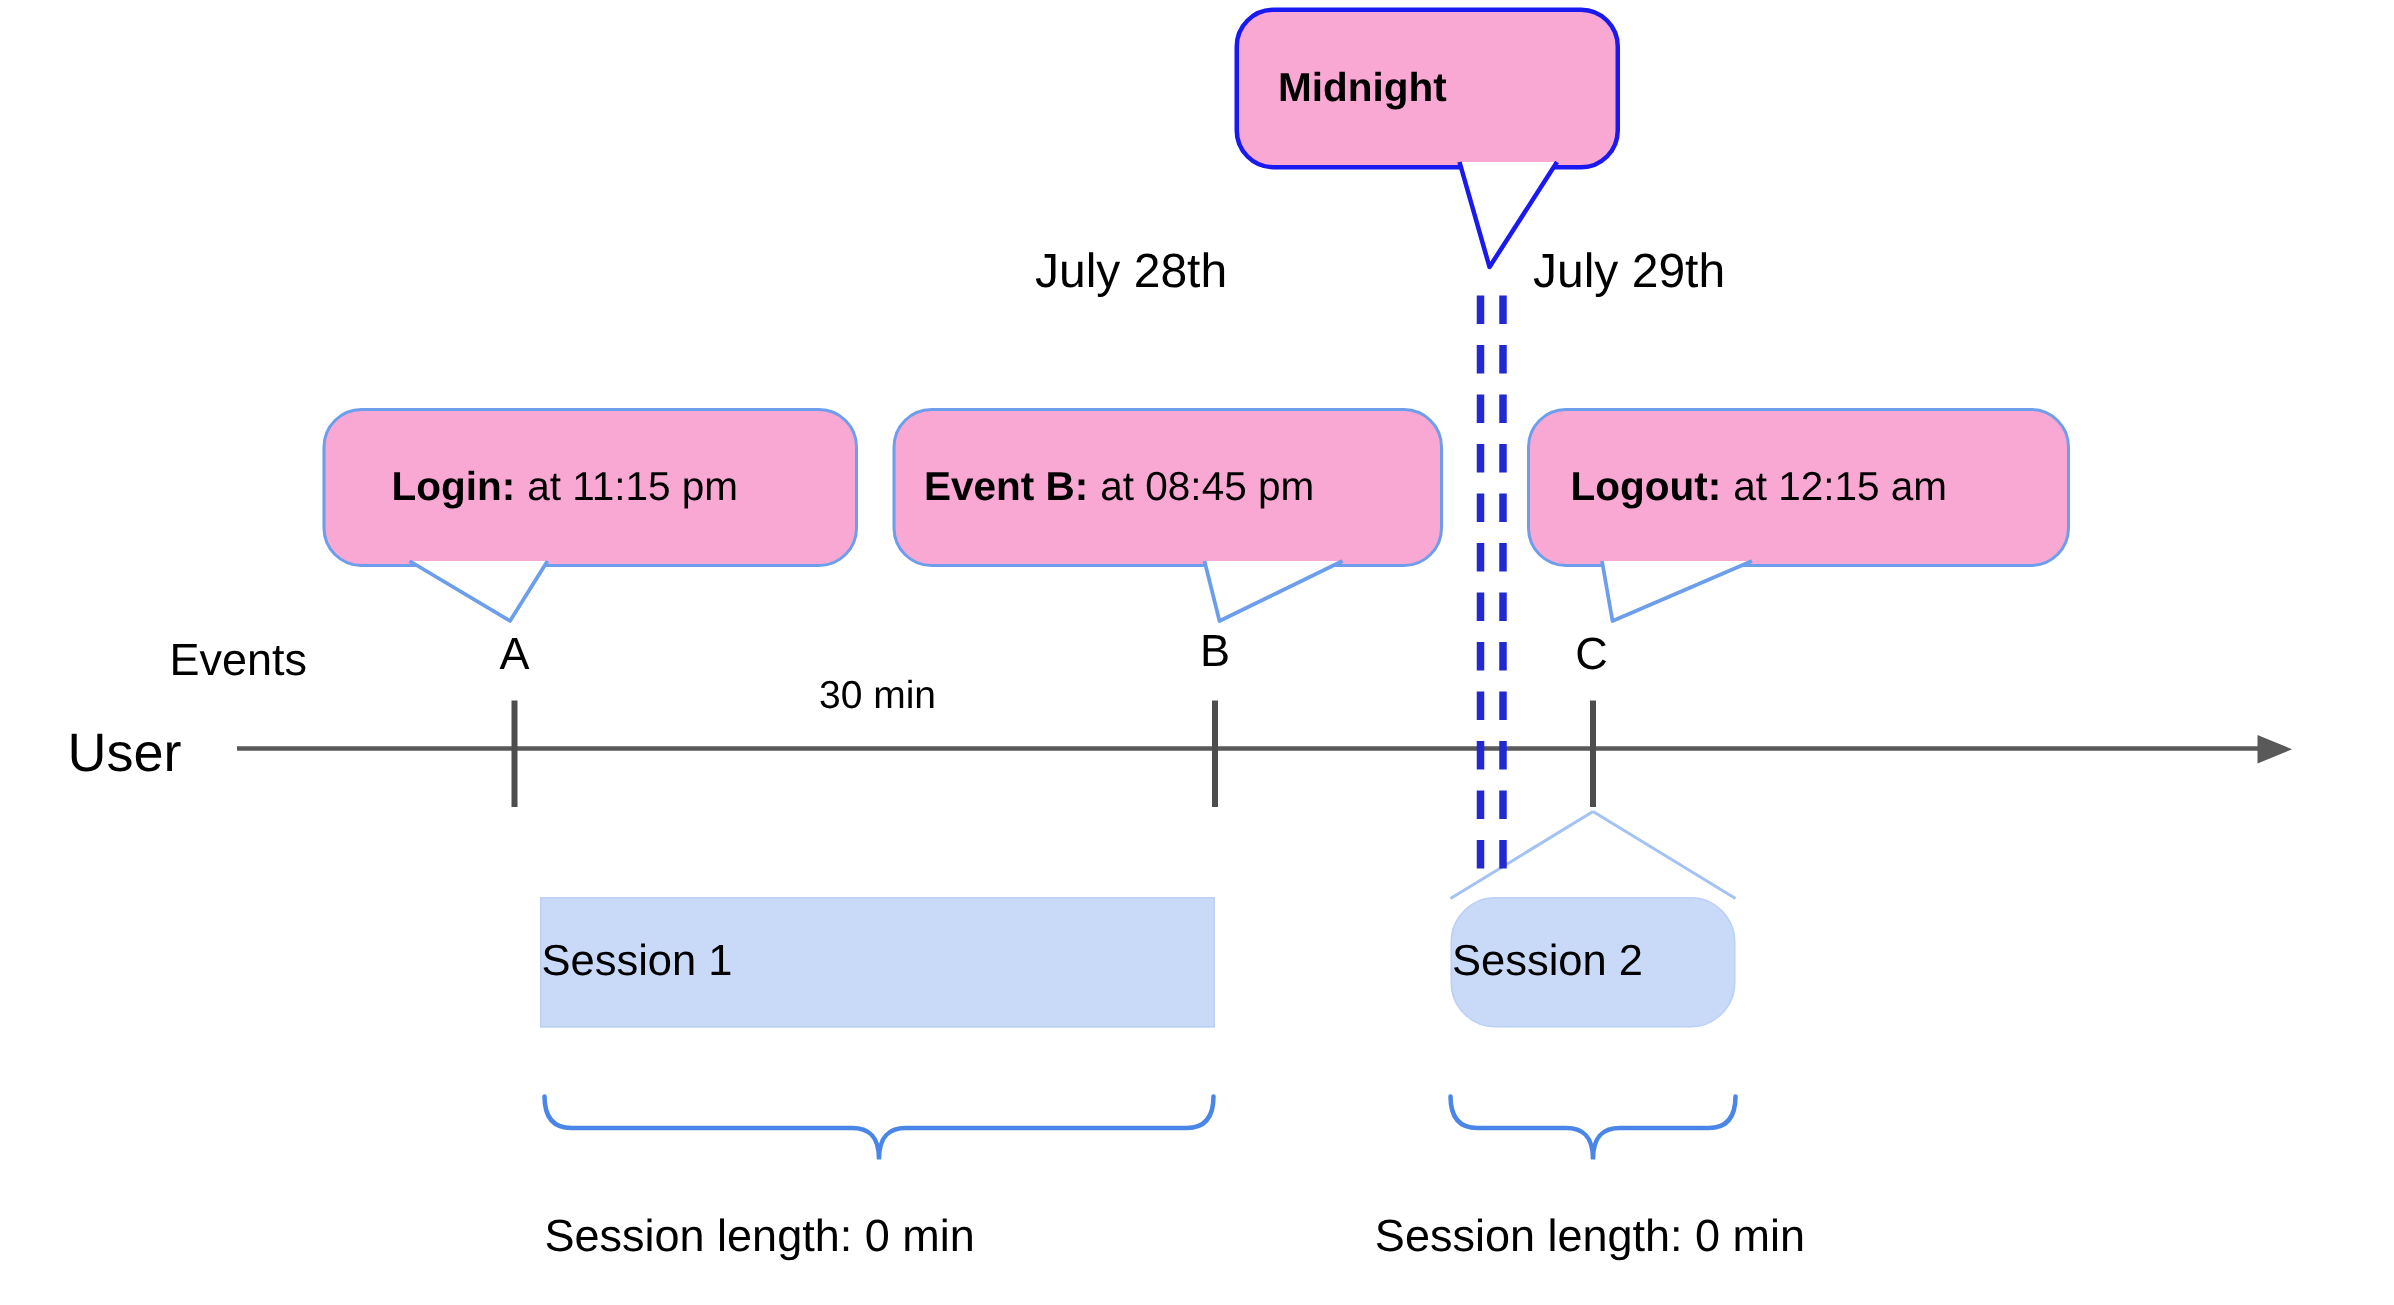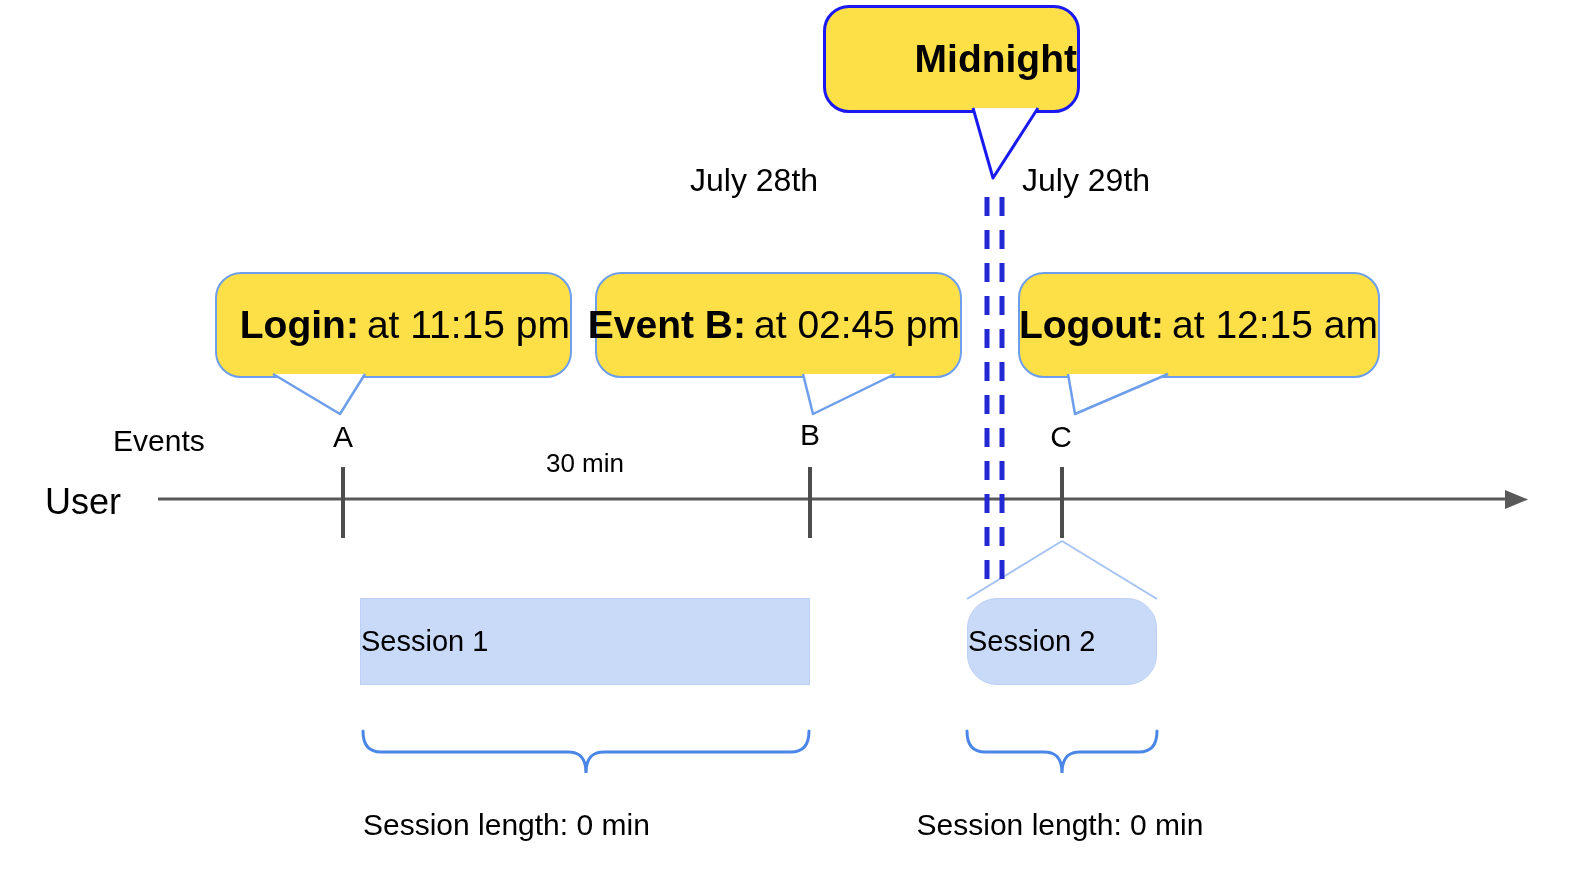--- a/index.html
+++ b/index.html
@@ -26,27 +26,26 @@
   #linework { z-index: 1; }
   #tails    { z-index: 3; }
 
   .abs { position: absolute; z-index: 2; }
 
   
   .bubble {
     position: absolute;
     z-index: 2;
     box-sizing: border-box;
-    background: #fde047;
+    background: #f9a8d4;
     display: flex;
     align-items: center;
-    font-size: 39px;
+    font-size: 27px;
     line-height: 1.1;
     white-space: nowrap;
-    justify-content: flex-end;
   }
   .bubble .t { font-weight: bold; }
   .bubble .d { margin-left: 8px; }
 
   .bubble.midnight {
     left: 823px; top: 5px;
     width: 257px; height: 108px;
     border: 3px solid #1a1af0;
     border-radius: 26px;
     font-weight: bold;
@@ -137,21 +136,21 @@
     <span>Midnight</span>
   </div>
 
   <div class="bubble login">
     <span class="t">Login:</span>
     <span class="d">at 11:15 pm</span>
   </div>
 
   <div class="bubble eventb">
     <span class="t">Event B:</span>
-    <span class="d">at 02:45 pm</span>
+    <span class="d">at 08:45 pm</span>
   </div>
 
   <div class="bubble logout">
     <span class="t">Logout:</span>
     <span class="d">at 12:15 am</span>
   </div>
 
   <svg id="tails" class="layer" viewBox="0 0 1596 870">
     <path d="M 973 108 L 993 178 L 1038 108" fill="#ffffff" stroke="#1a1af0" stroke-width="3" stroke-linejoin="round"></path>
     <path d="M 273 374 L 340 414 L 365 374" fill="#ffffff" stroke="#6d9eeb" stroke-width="2.5" stroke-linejoin="round"></path>

